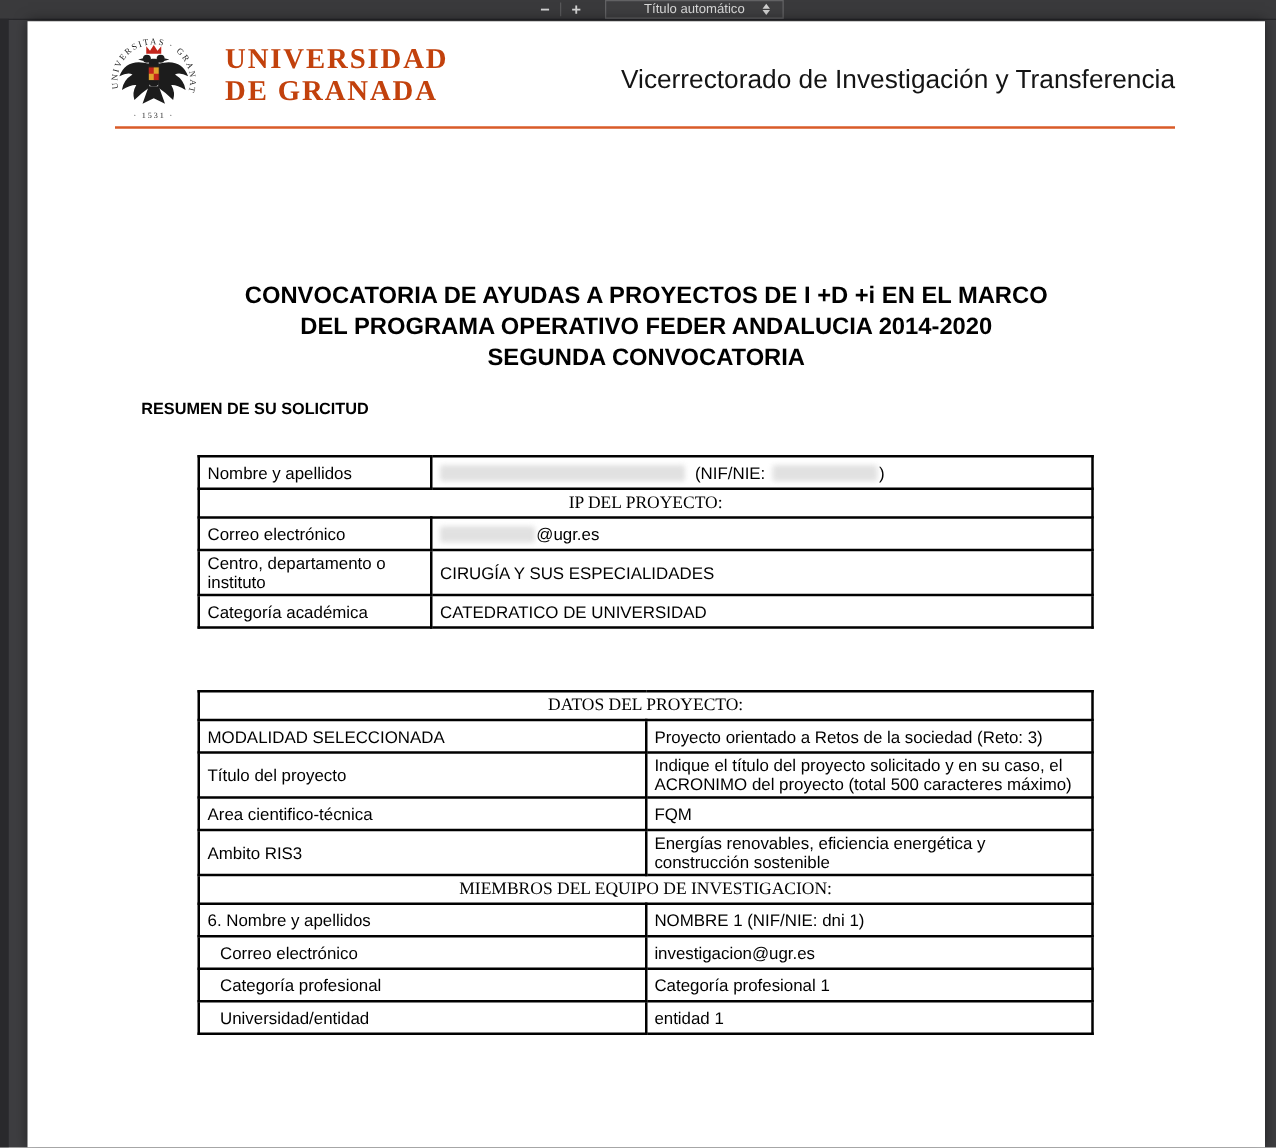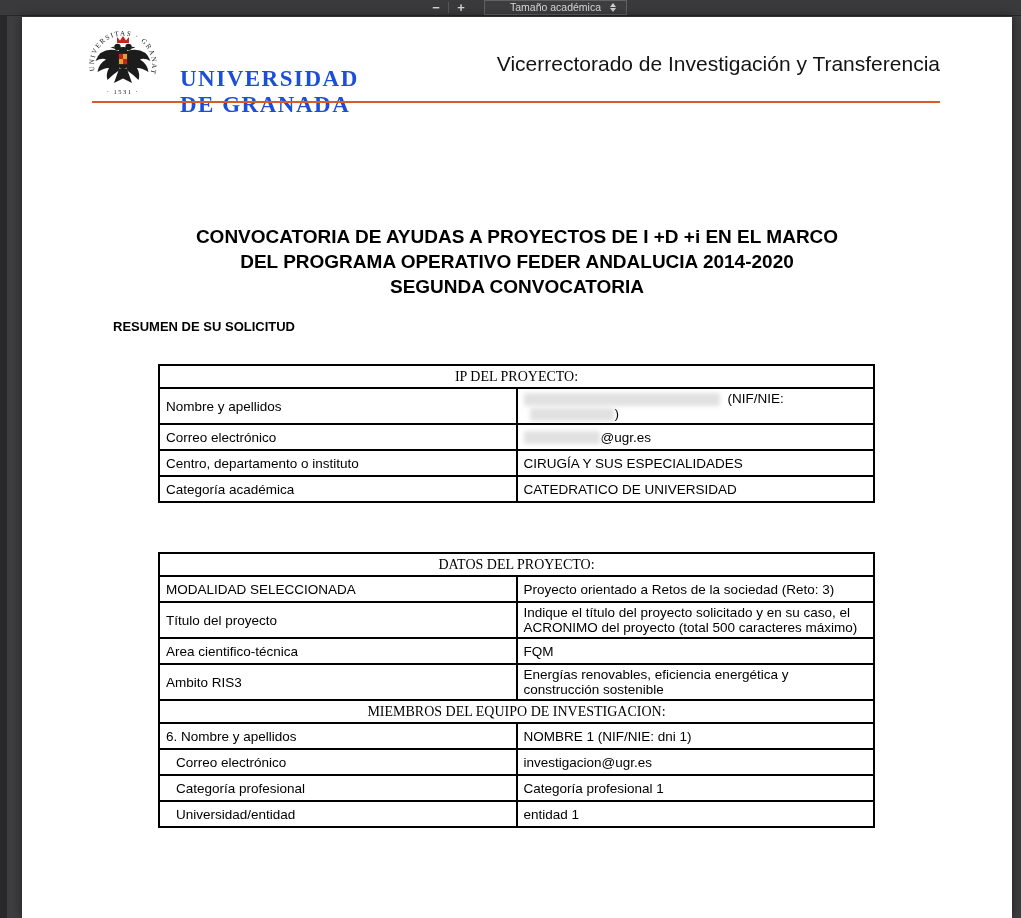--- a/index.html
+++ b/index.html
@@ -41,21 +41,21 @@
 
   
   .page{
     position:absolute;left:22px;top:17px;width:990px;height:901px;
     background:#ffffff;box-shadow:0 0 10px rgba(0,0,0,.5);
   }
   .seal{position:absolute;left:64px;top:9px;width:74px;height:74px;}
   .ugr-name{
     position:absolute;left:158px;top:17px;
     font-family:"Liberation Serif",serif;font-weight:bold;
-    font-size:23px;letter-spacing:1.5px;line-height:1.14;color:#1d4ed8;margin-top:32px;
+    font-size:23px;letter-spacing:1.5px;line-height:1.14;color:#c2410c;
   }
   .vice{
     position:absolute;top:35px;right:72px;
     font-size:21px;font-weight:normal;color:#141414;
   }
   .rule{position:absolute;left:70px;right:72px;top:84px;height:2px;}
 
   .doc-title{
     position:absolute;top:207px;left:0;width:100%;text-align:center;
     font-weight:bold;font-size:19px;line-height:25px;color:#000;
@@ -91,21 +91,21 @@
 </style>
 </head>
 <body>
 
 <div class="toolbar">
   <div class="tb-group">
     <div class="tb-btn">−</div>
     <div class="tb-sep"></div>
     <div class="tb-btn">+</div>
     <div class="zoom-select">
-      <span class="zs-label">Tamaño académica</span>
+      <span class="zs-label">Título automático</span>
       <span class="zs-arrows">
         <span class="up"></span>
           <span class="down"></span>
       </span>
     </div>
   </div>
 </div>
 <div class="left-edge"></div>
 
 <div class="page">
@@ -153,25 +153,25 @@
     <div>CONVOCATORIA DE AYUDAS A PROYECTOS DE I +D +i EN EL MARCO</div>
     <div>DEL PROGRAMA OPERATIVO FEDER ANDALUCIA 2014-2020</div>
     <div>SEGUNDA CONVOCATORIA</div>
   </div>
 
   <div class="resumen">RESUMEN DE SU SOLICITUD</div>
 
   <table class="doc-table t-ip">
     <tbody>
         <tr>
-      <td class="hdr" colspan="2">IP DEL PROYECTO:</td>
-    </tr>
-    <tr>
       <td class="lbl">Nombre y apellidos</td>
       <td class="val"><span class="redact r-name"></span><span>(NIF/NIE:</span><span class="redact r-nif"></span><span>)</span></td>
+    </tr>
+    <tr>
+      <td class="hdr" colspan="2">IP DEL PROYECTO:</td>
     </tr>
     <tr>
       <td class="lbl">Correo electrónico</td>
       <td class="val"><span class="redact r-mail"></span><span>@ugr.es</span></td>
     </tr>
     <tr>
       <td class="lbl">Centro, departamento o instituto</td>
       <td class="val">CIRUGÍA Y SUS ESPECIALIDADES</td>
     </tr>
     <tr>

